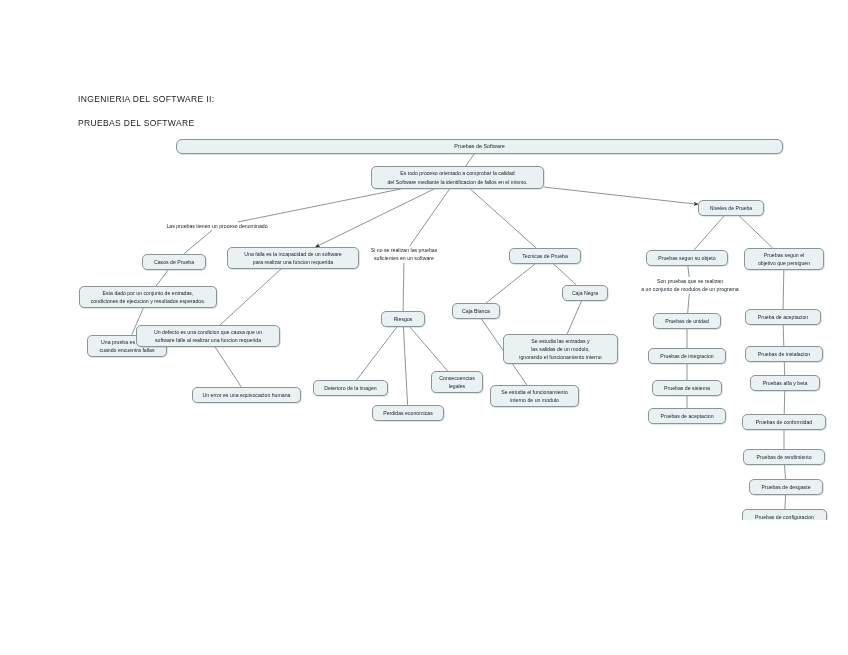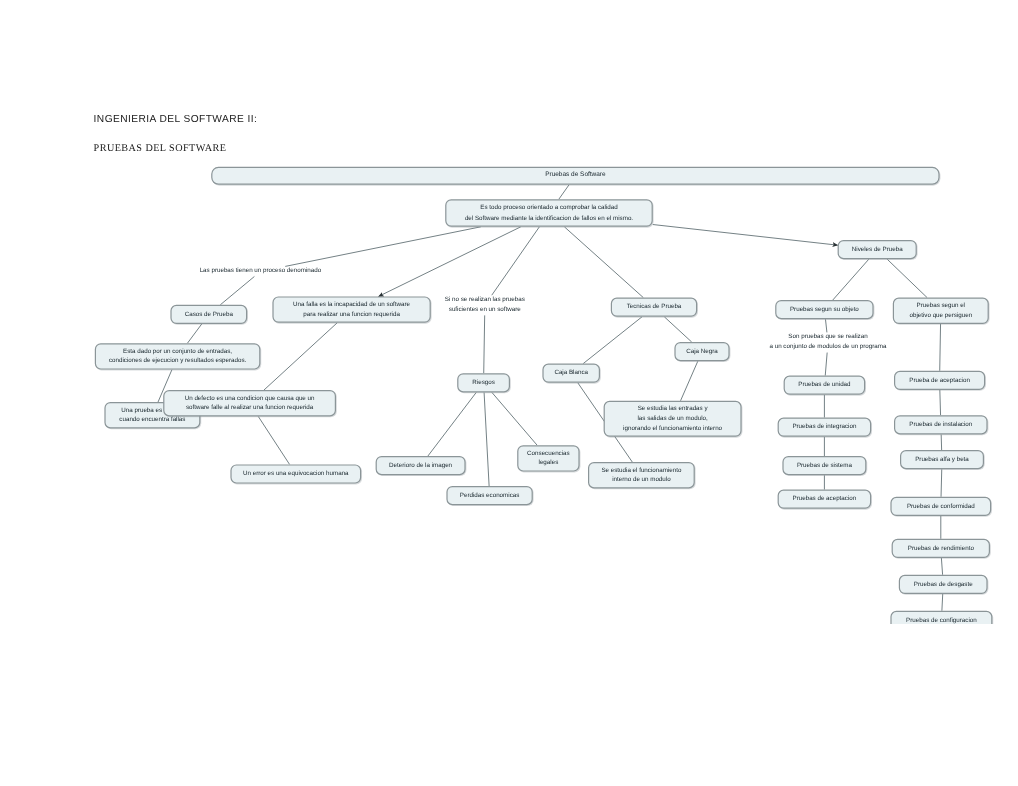--- a/index.html
+++ b/index.html
@@ -21,21 +21,21 @@
   }
   .doc-heading {
     position: absolute;
     font-size: 8.5px;
     letter-spacing: 0.35px;
     color: #1a1a1a;
     white-space: nowrap;
     font-weight: 400;
   }
   #heading-1 { left: 78px; top: 94px; }
-  #heading-2 { left: 78px; top: 118px; font-family: Liberation Serif, serif; }
+  #heading-2 { left: 78px; top: 118px; }
 
   #edge-layer {
     position: absolute;
     left: 0;
     top: 0;
     width: 848px;
     height: 655px;
     pointer-events: none;
   }
 

